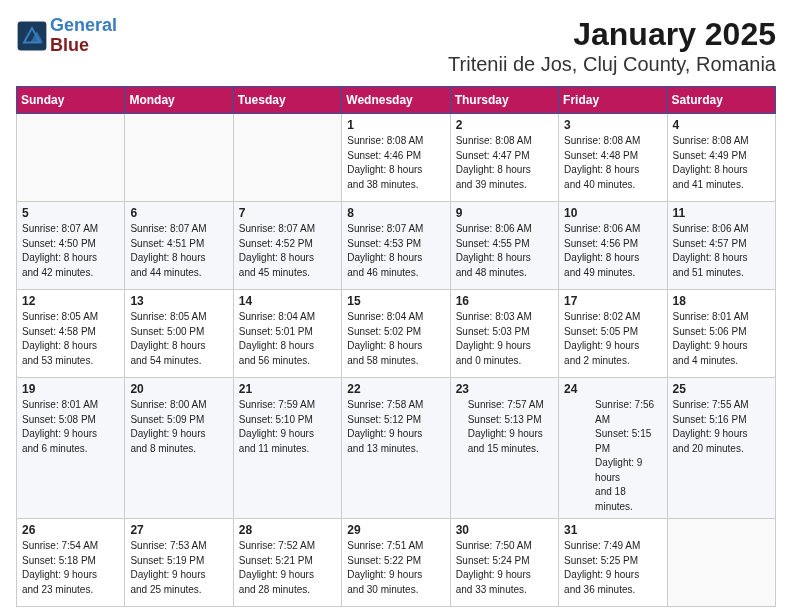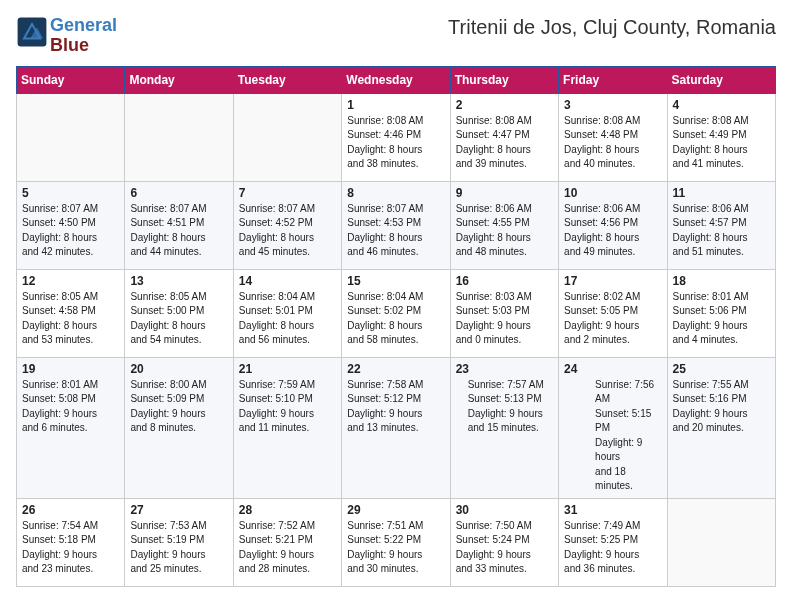--- a/index.html
+++ b/index.html
@@ -11,20 +11,21 @@
       padding: 16px;
     }
     .header {
       display: flex;
       justify-content: space-between;
       align-items: flex-start;
       margin-bottom: 10px;
     }
     .logo {
       display: flex;
+      align-items: center;
     }
     .logo-text {
       font-size: 18px;
       font-weight: bold;
       color: #1a3a5c;
       line-height: 1.1;
     }
     .logo-text span {
       color: #3a7dbf;
     }
@@ -96,20 +97,21 @@
       <polygon points="18,28 26,14 34,28" fill="#3a7dbf" opacity="0.7"></polygon>
     </svg>
     <div>
       <div class="logo-text">
         <span>General</span><br>
         <span style="color:#7f1d1d">Blue</span>
       </div>
     </div>
   </div>
   <div class="title-block">
+    <div class="month-title">January 2025</div>
     <div class="subtitle">Tritenii de Jos, Cluj County, Romania</div>
   </div>
 </div>
 
 <table>
   <thead>
     <tr>
     <th>Sunday</th>
         <th>Monday</th>
         <th>Tuesday</th>

